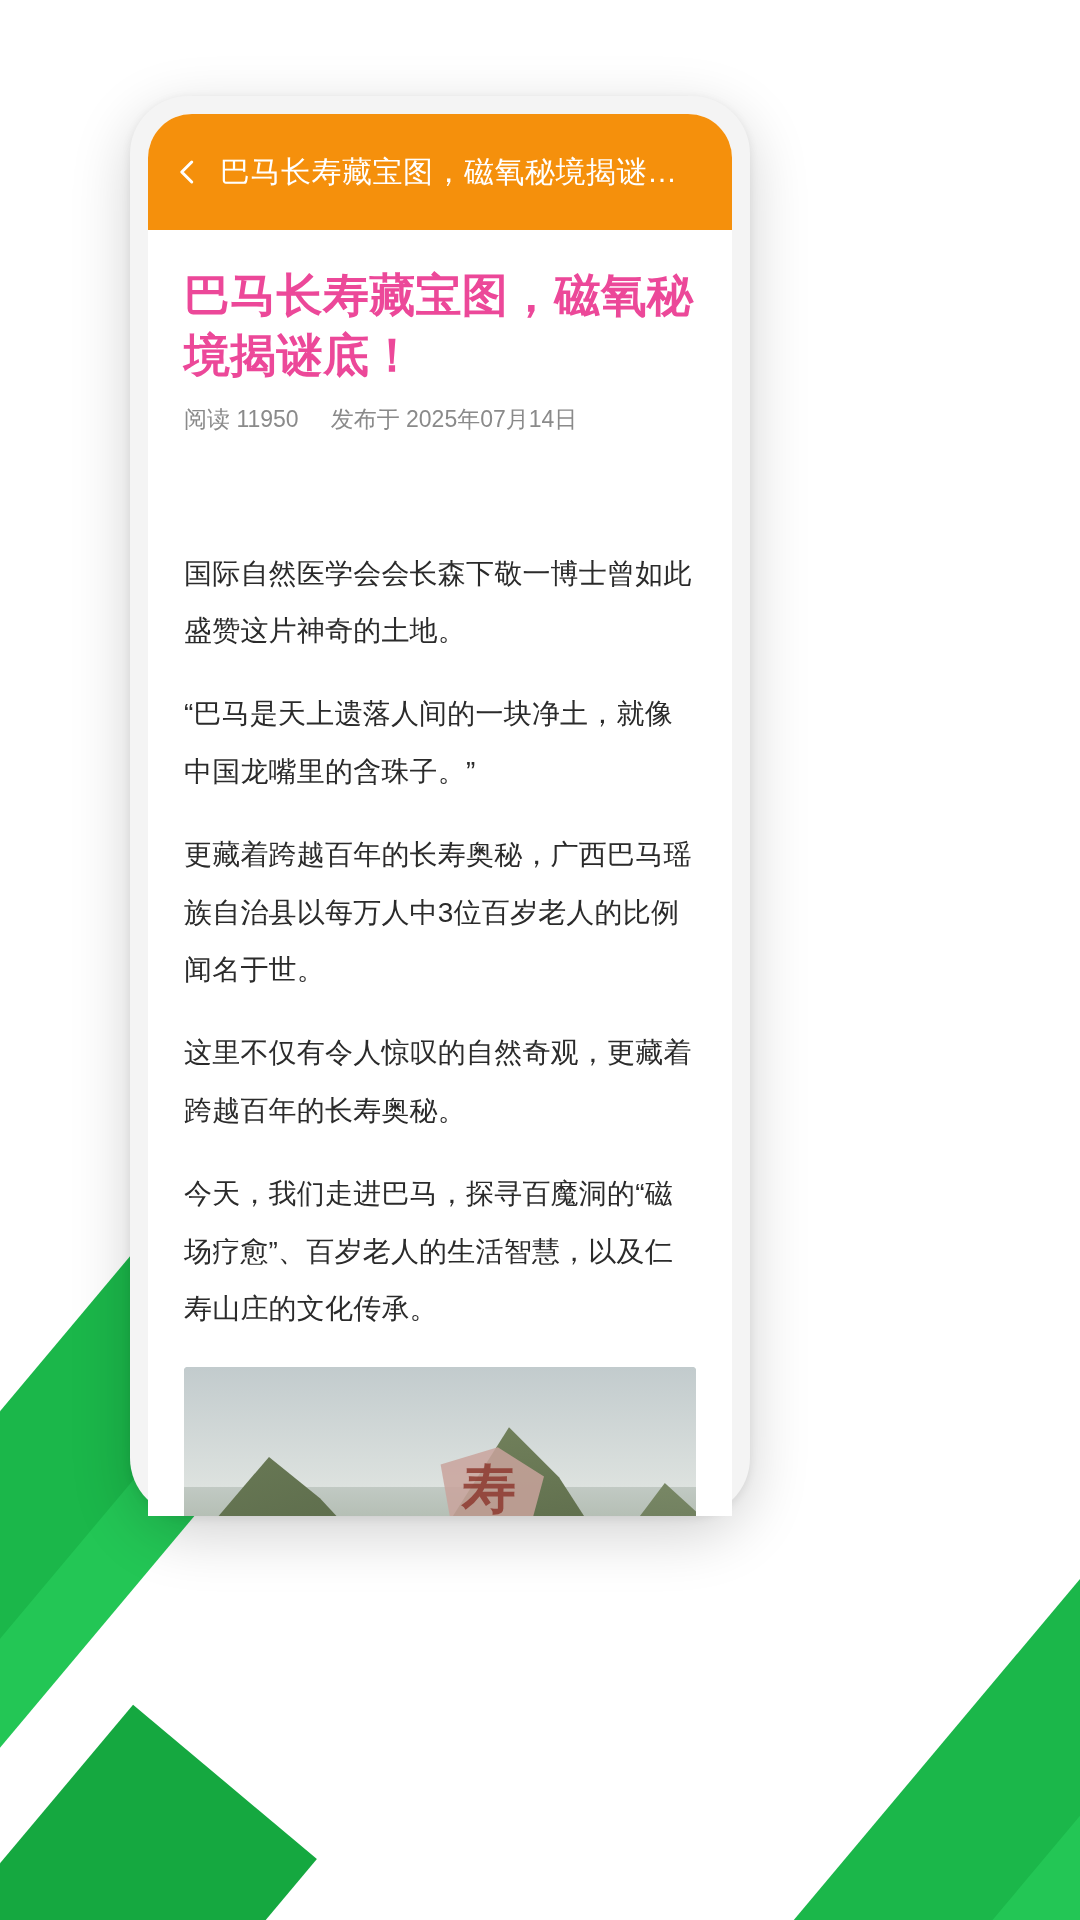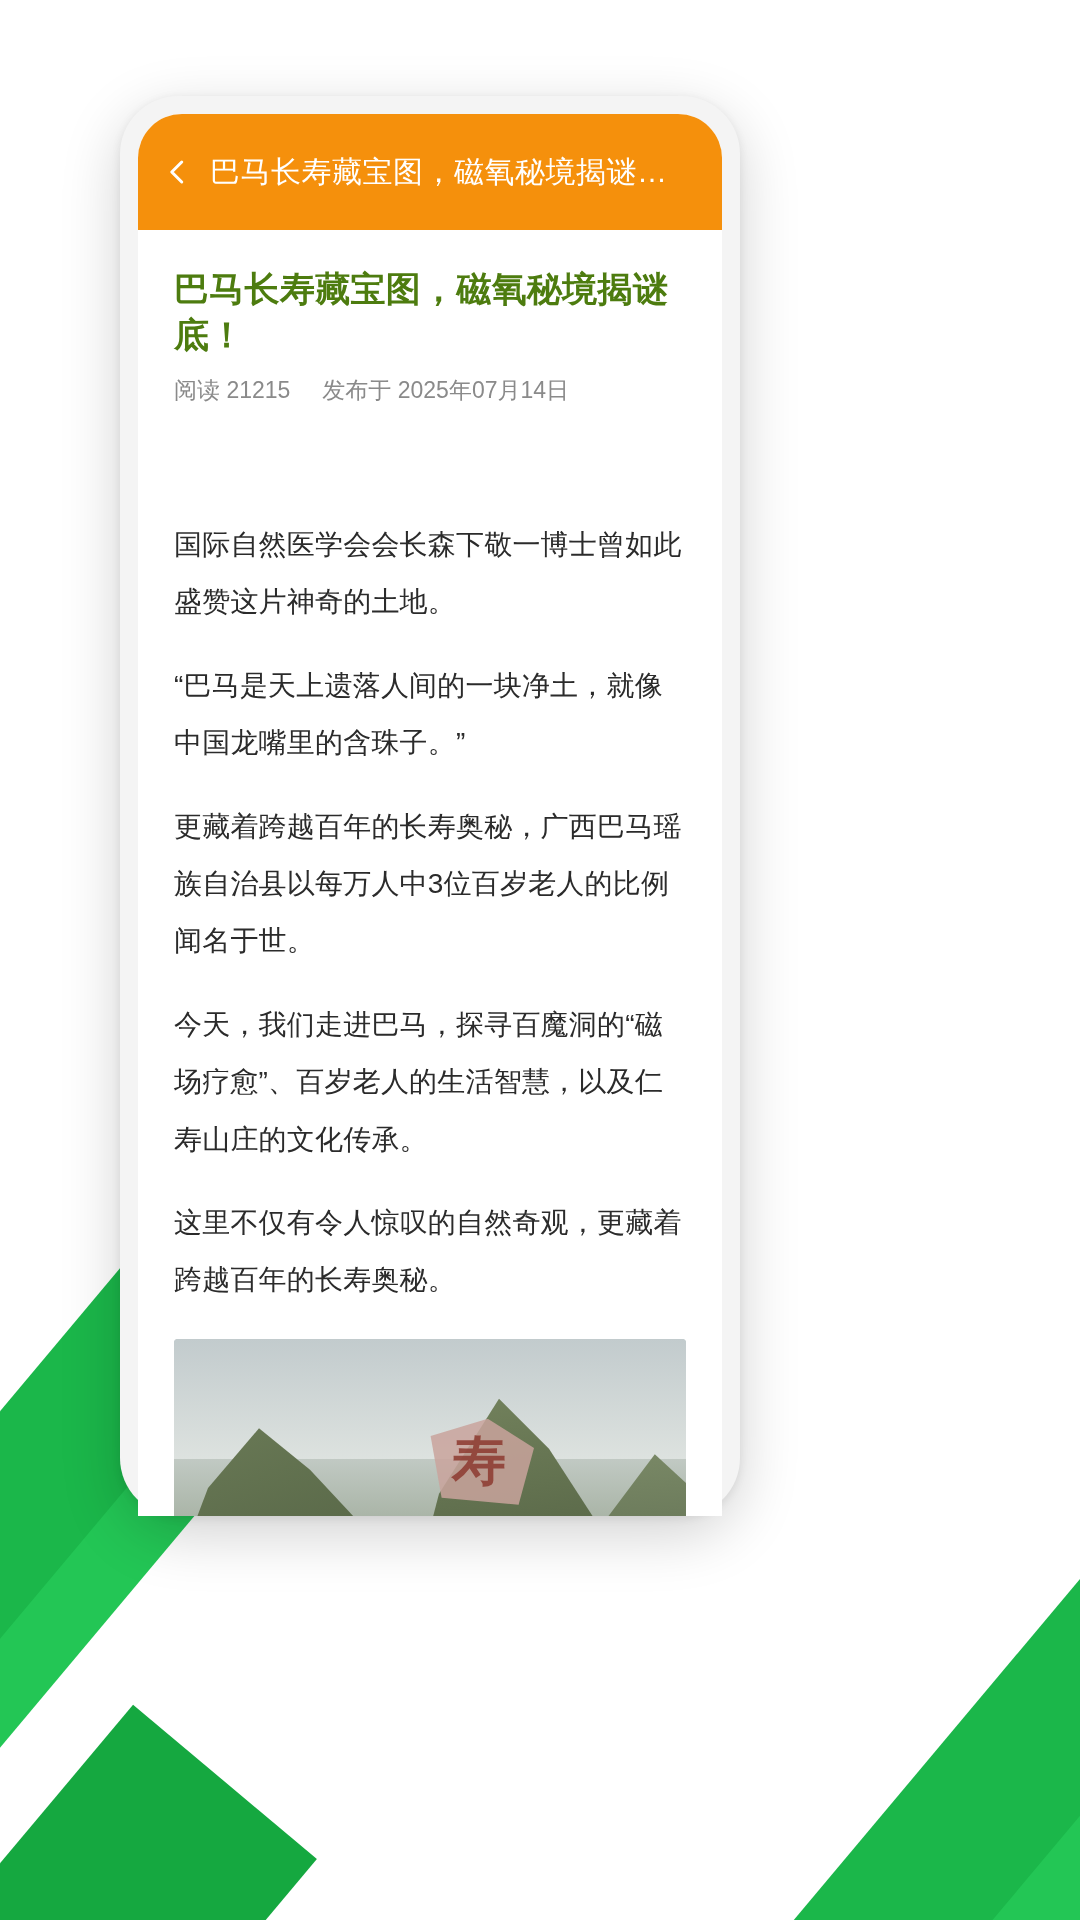--- a/index.html
+++ b/index.html
@@ -58,21 +58,21 @@
     width: 240px;
     height: 700px;
     left: -120px;
     top: 1700px;
     background: #15a840;
   }
 
   
   .phone {
     position: absolute;
-    left: 120px;
+    left: 130px;
     top: 96px;
     width: 620px;
     height: 1420px;
     background: #f4f4f4;
     border-radius: 58px;
     box-shadow: 0 18px 60px rgba(0,0,0,0.18), 0 2px 10px rgba(0,0,0,0.08);
     padding: 18px 18px 0 18px;
     box-sizing: border-box;
   }
   .screen {
@@ -117,23 +117,23 @@
 
   
   .content {
     padding: 0 36px;
     box-sizing: border-box;
     background: #ffffff;
     height: calc(100% - 116px);
     overflow: hidden;
   }
   .article-title {
-    font-size: 35px;
+    font-size: 46px;
     font-weight: bold;
-    color: #4d7c0f;
+    color: #ec4899;
     margin: 36px 0 8px 0;
     line-height: 1.3;
     letter-spacing: 0.3px;
   }
   .meta-row {
     margin-top: 18px;
     display: flex;
     align-items: center;
     color: #8a8a8a;
     font-size: 23px;
@@ -234,30 +234,30 @@
           <polyline points="15 4 7 12 15 20"></polyline>
         </svg>
       </div>
       <div class="appbar-title">巴马长寿藏宝图，磁氧秘境揭谜…</div>
     </div>
 
     <div class="content">
       <h1 class="article-title">巴马长寿藏宝图，磁氧秘境揭谜底！</h1>
 
       <div class="meta-row">
-        <span class="meta-reads">阅读 21215</span>
+        <span class="meta-reads">阅读 11950</span>
         <span>发布于 2025年07月14日</span>
       </div>
 
       <div class="body-text">
         <p class="para">国际自然医学会会长森下敬一博士曾如此盛赞这片神奇的土地。</p>
         <p class="para">“巴马是天上遗落人间的一块净土，就像中国龙嘴里的含珠子。”</p>
         <p class="para">更藏着跨越百年的长寿奥秘，广西巴马瑶族自治县以每万人中3位百岁老人的比例闻名于世。</p>
+        <p class="para">这里不仅有令人惊叹的自然奇观，更藏着跨越百年的长寿奥秘。</p>
         <p class="para">今天，我们走进巴马，探寻百魔洞的“磁场疗愈”、百岁老人的生活智慧，以及仁寿山庄的文化传承。</p>
-        <p class="para">这里不仅有令人惊叹的自然奇观，更藏着跨越百年的长寿奥秘。</p>
       </div>
 
       <div class="photo">
         <div class="sky"></div>
         <div class="mtn mtn1"></div>
         <div class="mtn mtn2"></div>
         <div class="mtn mtn3"></div>
         <div class="cliff"></div>
         <div class="cliff-char">寿</div>
 

